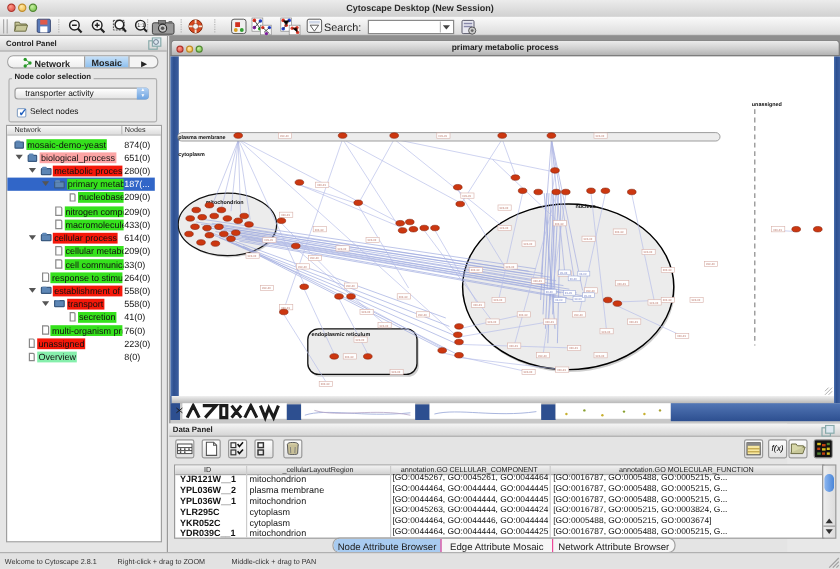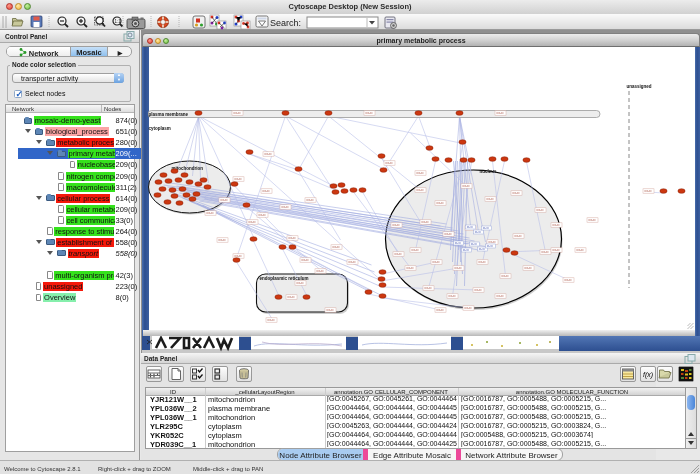--- a/index.html
+++ b/index.html
@@ -88,21 +88,21 @@
 .c3 { left:182px; width:130px; }
 .c4 { left:316px; width:226px; }
 .vline { position:absolute; top:0; bottom:0; border-left:1px solid #ccc; }
 #scroll { position:absolute; left:544px; top:34px; width:12px; height:62px;
   background:linear-gradient(90deg,#eee,#ddd); border:1px solid #999; }
 #thumb { position:absolute; left:1px; top:7px; width:8px; height:15px;
   background:linear-gradient(90deg,#8cb6f0,#4a86d8); border-radius:4px; }
 
 #btabs { left:277px; top:448px; height:13px; background:#f6f6f6;
   border:1px solid #a0a0a0; border-radius:6px; overflow:hidden; display:flex; }
-#btabs span { font-size:8px; color:#222; padding:1.5px 0 0 0; border-right:5px solid #ec4899;
+#btabs span { font-size:8px; color:#222; padding:1.5px 0 0 0; border-right:1px solid #ec4899;
   text-align:center; }
 #btabs span:first-child { background:#a8cbf0; }
 #btabs span:last-child { border-right:none; }
 
 #status { left:0; top:460px; width:700px; height:14px; background:#e2e2e2;
   border-top:1px solid #b0b0b0; font-size:6px; color:#333; }
 #status span { position:absolute; top:4.5px; }
 </style></head>
 <body>
 <div id="app">
@@ -242,21 +242,21 @@
       <span class="btn">▲<br>▼</span>
       </div>
     <div id="checkbox"></div>
     <div id="cklab">Select nodes</div>
     <div id="treebox">
       <div id="treehead">
           <span style="left:6px">Network</span>
           <span style="left:98px">Nodes</span>
         <i class="vline" style="left:95px;border-color:#bbb"></i>
         </div>
-      <div style="position:absolute;left:12px;top:8px;width:128px;height:338px;overflow:hidden">
+      <div style="position:absolute;left:0;top:8px;width:128px;height:338px;overflow:hidden">
 <div class="trow" style="top:2.2px;">
             <span class="fold" style="left:5.6px"></span>
             <span class="tlab" style="left:15.8px;background:#35e11c;max-width:81px">mosaic-demo-yeast</span>
             <span class="tcnt" style="color:#111">874(0)</span>
           </div>
 <div class="trow" style="top:13.2px;">
             <span class="tri" style="left:6.9px"></span>
             <span class="fold" style="left:16.9px"></span>
             <span class="tlab" style="left:27.1px;background:#fca5a5;max-width:69px">biological_process</span>
             <span class="tcnt" style="color:#111">651(0)</span>
@@ -264,36 +264,36 @@
 <div class="trow" style="top:24.3px;">
             <span class="tri" style="left:18.1px"></span>
             <span class="fold" style="left:28.1px"></span>
             <span class="tlab" style="left:38.3px;background:#f5180a;max-width:58px">metabolic process</span>
             <span class="tcnt" style="color:#111">280(0)</span>
           </div>
 <div class="trow" style="top:35.4px;background:#3166c8;">
             <span class="tri" style="left:29.4px"></span>
             <span class="fold" style="left:39.4px"></span>
             <span class="tlab" style="left:49.5px;background:#35e11c;max-width:47px">primary metabo</span>
-            <span class="tcnt" style="color:#fff">209(...</span>
+            <span class="tcnt" style="color:#fff">187(...</span>
           </div>
 <div class="trow" style="top:46.4px;">
             <span class="doc" style="left:51.6px"></span>
             <span class="tlab" style="left:58.8px;background:#35e11c;max-width:38px">nucleobase-</span>
             <span class="tcnt" style="color:#111">209(0)</span>
           </div>
 <div class="trow" style="top:57.5px;">
             <span class="doc" style="left:40.4px"></span>
             <span class="tlab" style="left:47.5px;background:#35e11c;max-width:49px">nitrogen compo</span>
             <span class="tcnt" style="color:#111">209(0)</span>
           </div>
 <div class="trow" style="top:68.5px;">
             <span class="doc" style="left:40.4px"></span>
             <span class="tlab" style="left:47.5px;background:#35e11c;max-width:49px">macromolecule</span>
-            <span class="tcnt" style="color:#111">311(2)</span>
+            <span class="tcnt" style="color:#111">433(0)</span>
           </div>
 <div class="trow" style="top:79.6px;">
             <span class="tri" style="left:18.1px"></span>
             <span class="fold" style="left:28.1px"></span>
             <span class="tlab" style="left:38.3px;background:#f5180a;max-width:58px">cellular process</span>
             <span class="tcnt" style="color:#111">614(0)</span>
           </div>
 <div class="trow" style="top:90.6px;">
             <span class="doc" style="left:40.4px"></span>
             <span class="tlab" style="left:47.5px;background:#35e11c;max-width:49px">cellular metabo</span>
@@ -308,30 +308,35 @@
             <span class="doc" style="left:29.1px"></span>
             <span class="tlab" style="left:36.3px;background:#35e11c;max-width:60px">response to stimul</span>
             <span class="tcnt" style="color:#111">264(0)</span>
           </div>
 <div class="trow" style="top:123.8px;">
             <span class="tri" style="left:18.1px"></span>
             <span class="fold" style="left:28.1px"></span>
             <span class="tlab" style="left:38.3px;background:#f5180a;max-width:58px">establishment of lo</span>
             <span class="tcnt" style="color:#111">558(0)</span>
           </div>
-<div class="trow" style="top:134.8px;font-style:italic;">
+<div class="trow" style="top:134.8px;">
             <span class="tri" style="left:29.4px"></span>
             <span class="fold" style="left:39.4px"></span>
             <span class="tlab" style="left:49.5px;background:#f5180a;max-width:47px">transport</span>
             <span class="tcnt" style="color:#111">558(0)</span>
           </div>
+<div class="trow" style="top:145.8px;">
+            <span class="doc" style="left:51.6px"></span>
+            <span class="tlab" style="left:58.8px;background:#35e11c;max-width:38px">secretion</span>
+            <span class="tcnt" style="color:#111">41(0)</span>
+          </div>
 <div class="trow" style="top:156.9px;">
             <span class="doc" style="left:29.1px"></span>
             <span class="tlab" style="left:36.3px;background:#35e11c;max-width:60px">multi-organism pro</span>
-            <span class="tcnt" style="color:#111">42(3)</span>
+            <span class="tcnt" style="color:#111">76(0)</span>
           </div>
 <div class="trow" style="top:167.9px;">
             <span class="doc" style="left:17.9px"></span>
             <span class="tlab" style="left:25.1px;background:#f5180a;max-width:71px">unassigned</span>
             <span class="tcnt" style="color:#111">223(0)</span>
           </div>
 <div class="trow" style="top:179.0px;">
             <span class="doc" style="left:17.9px"></span>
             <span class="tlab" style="left:25.1px;background:#86efac;max-width:71px">Overview</span>
             <span class="tcnt" style="color:#111">8(0)</span>

